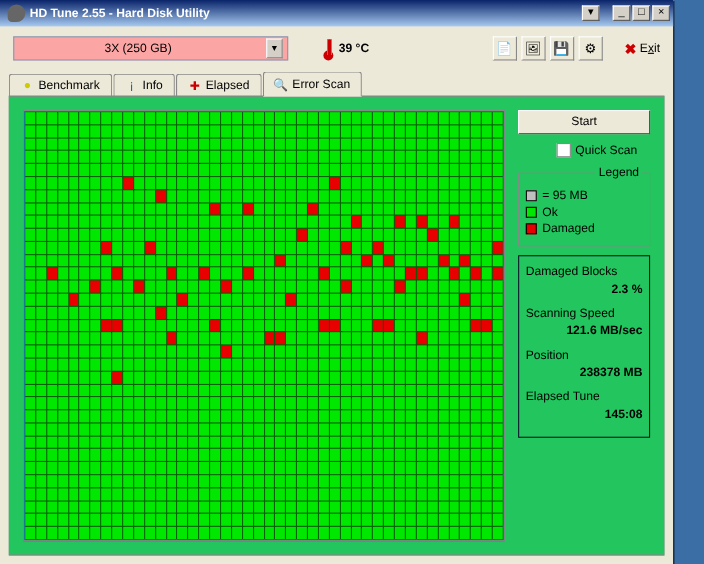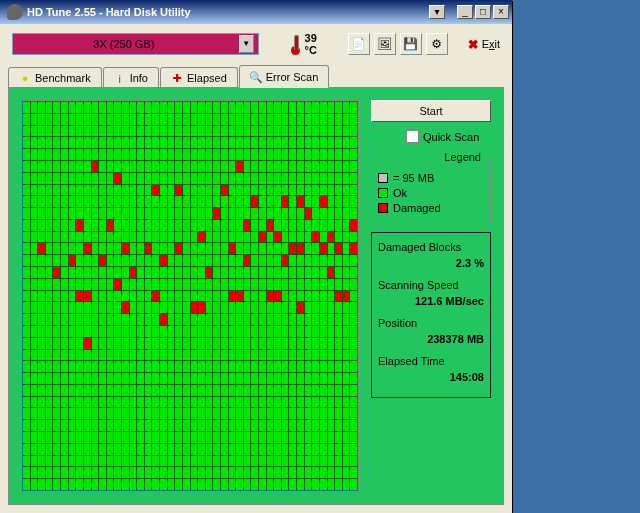--- a/index.html
+++ b/index.html
@@ -1,25 +1,25 @@
 <!DOCTYPE html>
 <html><head>
 <meta charset="utf-8">
 <style>
 * { box-sizing: border-box; font-family: Tahoma, sans-serif; font-size: 11px; }
 body { margin: 0; background: #3a6ea5; padding: 0; }
-.window { width: 512px; height: 513px; background: #ece9d8; display: flex; flex-direction: column; box-shadow: 1px 1px 0 #000; }
+.window { width: 612px; height: 513px; background: #ece9d8; display: flex; flex-direction: column; box-shadow: 1px 1px 0 #000; }
 .titlebar { height: 24px; background: linear-gradient(#0a246a, #a6caf0); color: #fff; display: flex; align-items: center; padding: 0 3px; }
 .titlebar .icon { width: 16px; height: 16px; margin: 0 4px; background: #666; border-radius: 8px 8px 8px 4px; }
 .titlebar .title { flex: 1; font-weight: bold; font-size: 11px; }
 .titlebar .btns { display: flex; gap: 2px; }
 .titlebar .btn { width: 16px; height: 14px; background: #d4d0c8; border: 1px solid #fff; border-right-color: #555; border-bottom-color: #555; font-size: 10px; text-align: center; line-height: 12px; color: #000; cursor: pointer; }
 .titlebar .gap { width: 8px; }
 .toolbar { height: 40px; display: flex; align-items: center; padding: 6px 12px; gap: 8px; }
-.drive-select { width: 250px; height: 22px; border: 1px solid #7f9db9; background: #be185d; display: flex; align-items: center; padding: 0 4px; }
+.drive-select { width: 250px; height: 22px; border: 1px solid #7f9db9; background: #fca5a5; display: flex; align-items: center; padding: 0 4px; }
 .drive-select .txt { flex: 1; text-align: center; padding-right: 8px; }
 .drive-select .arrow { width: 15px; height: 18px; background: #d4d0c8; border: 1px solid #fff; border-right-color: #888; border-bottom-color: #888; text-align: center; font-size: 8px; line-height: 16px; }
 .thermo { display: flex; align-items: center; gap: 4px; margin-left: 24px; }
 .thermo .bulb { width: 10px; height: 22px; position: relative; }
 .thermo .bulb::before { content: ''; position: absolute; bottom: 0; width: 9px; height: 9px; border-radius: 50%; background: #c00; left: 0; }
 .thermo .bulb::after { content: ''; position: absolute; bottom: 5px; width: 3px; height: 14px; background: #c00; left: 3px; border: 1px solid #888; border-bottom: none; border-radius: 2px 2px 0 0; }
 .temp { font-weight: bold; }
 .toolbar-spacer { flex: 1; }
 .toolbar-btns { display: flex; gap: 4px; align-items: center; }
 .tb { width: 22px; height: 22px; border: 1px solid #fff; border-right-color: #888; border-bottom-color: #888; background: #ece9d8; cursor: pointer; display:flex; align-items:center; justify-content:center; font-size:12px;}
@@ -1585,18 +1585,18 @@
           <span>Damaged</span>
         </div>
       </fieldset>
       <div class="stats">
         <div class="stat-label">Damaged Blocks</div>
         <div class="stat-val">2.3 %</div>
         <div class="stat-label">Scanning Speed</div>
         <div class="stat-val">121.6 MB/sec</div>
         <div class="stat-label">Position</div>
         <div class="stat-val">238378 MB</div>
-        <div class="stat-label">Elapsed Time</div>
+        <div class="stat-label">Elapsed Tune</div>
         <div class="stat-val">145:08</div>
       </div>
     </div>
   </div>
 </div>
 
 </body></html>

